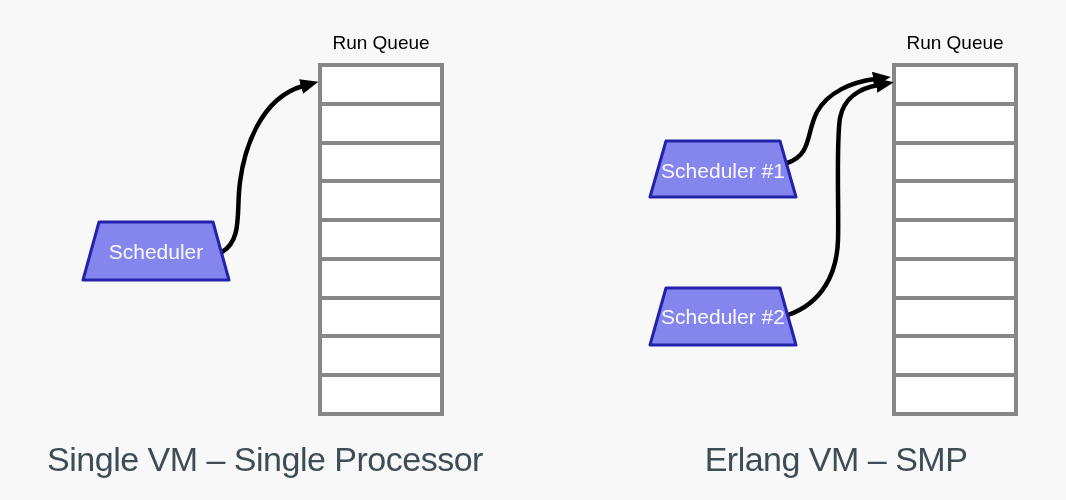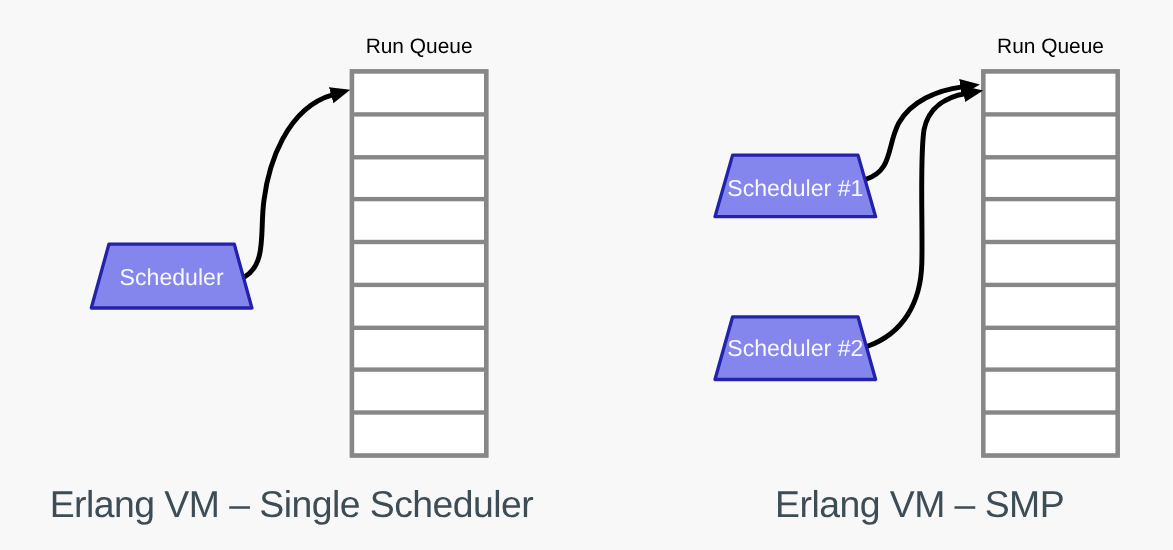--- a/index.html
+++ b/index.html
@@ -136,16 +136,16 @@
       <polygon class="trap" points="666,141 780,141 796,197 650,197"></polygon>
       <text class="trap-label" x="723" y="178">Scheduler #1</text>
     </g>
 
     <g>
       <polygon class="trap" points="666,288 780,288 796,345 650,345"></polygon>
       <text class="trap-label" x="723" y="324">Scheduler #2</text>
     </g>
   </svg>
 
-  <div class="caption left">Erlang VM – Single Scheduler</div>
+  <div class="caption left">Single VM – Single Processor</div>
   <div class="caption right">Erlang VM – SMP</div>
 
 </div>
 
 </body></html>

